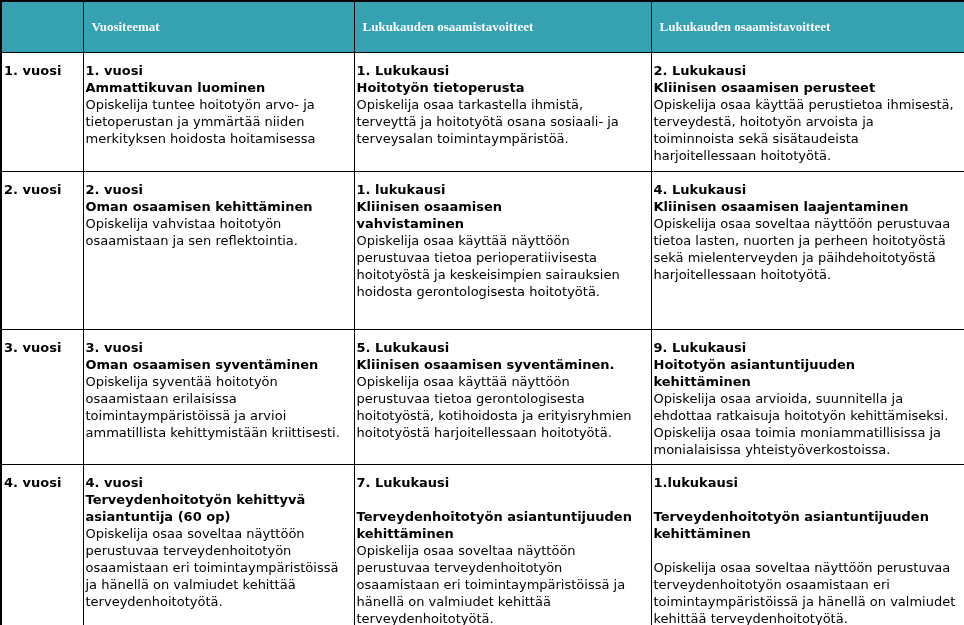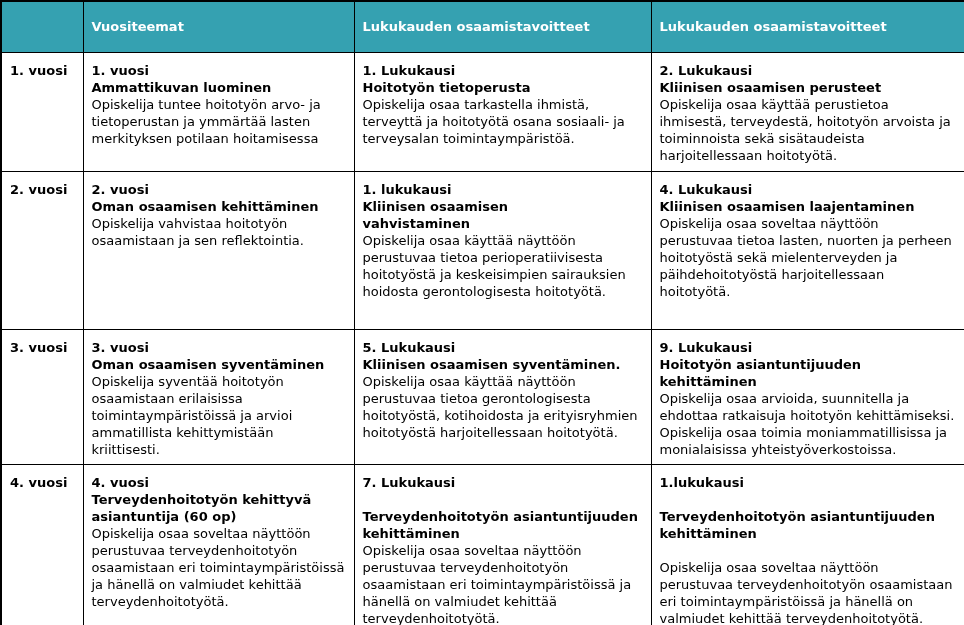--- a/index.html
+++ b/index.html
@@ -19,34 +19,35 @@
     height: 625px;
     border-collapse: collapse;
     table-layout: fixed;
     border: 2px solid #000000;
   }
   table.curriculum th,
   table.curriculum td {
     border: 1px solid #000000;
     vertical-align: top;
     box-sizing: border-box;
-    padding: 9px 8px 6px 8px;
+    padding: 9px 8px 6px 2px;
     font-size: 13px;
     line-height: 17px;
     color: #000000;
     overflow: hidden;
   }
   table.curriculum th {
     background: #35A1B1;
     color: #ffffff;
     font-weight: bold;
     text-align: left;
     vertical-align: middle;
     padding: 0 8px;
     font-size: 13px;
+    font-family: Liberation Serif, serif;
   }
   tr.header-row { height: 51px; }
   tr.row-1 { height: 119px; }
   tr.row-2 { height: 158px; }
   tr.row-3 { height: 131px; }
   tr.row-4 { height: 166px; }
   td.pad-top { padding-top: 14px; }
   .year-cell { font-weight: bold; }
   .cell-title {
     font-weight: bold;
@@ -75,21 +76,21 @@
         <th>Lukukauden osaamistavoitteet</th>
         <th>Lukukauden osaamistavoitteet</th>
       </tr>
     </thead>
     <tbody>
       <tr class="row-1">
         <td class="year-cell">1. vuosi</td>
         <td>
           <div class="cell-title">1. vuosi
 Ammattikuvan luominen</div>
-          <div class="cell-body">Opiskelija tuntee hoitotyön arvo- ja tietoperustan ja ymmärtää lasten merkityksen potilaan hoitamisessa</div>
+          <div class="cell-body">Opiskelija tuntee hoitotyön arvo- ja tietoperustan ja ymmärtää niiden merkityksen hoidosta hoitamisessa</div>
         </td>
         <td>
           <div class="cell-title">1. Lukukausi
 Hoitotyön tietoperusta</div>
           <div class="cell-body">Opiskelija osaa tarkastella ihmistä, terveyttä ja hoitotyötä osana sosiaali- ja terveysalan toimintaympäristöä.</div>
         </td>
         <td>
           <div class="cell-title">2. Lukukausi
 Kliinisen osaamisen perusteet</div>
           <div class="cell-body">Opiskelija osaa käyttää perustietoa ihmisestä, terveydestä, hoitotyön arvoista ja toiminnoista sekä sisätaudeista harjoitellessaan hoitotyötä.</div>

